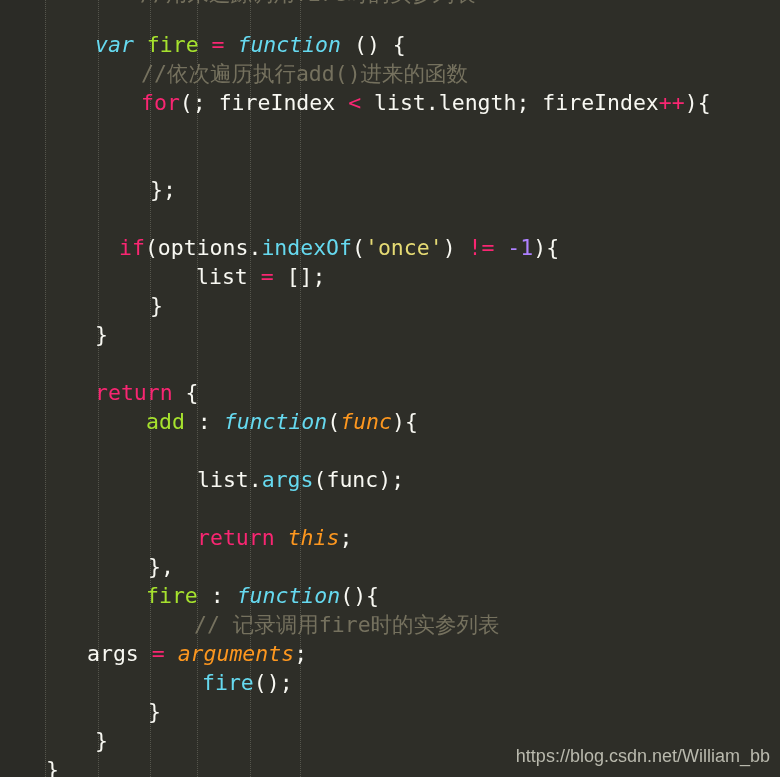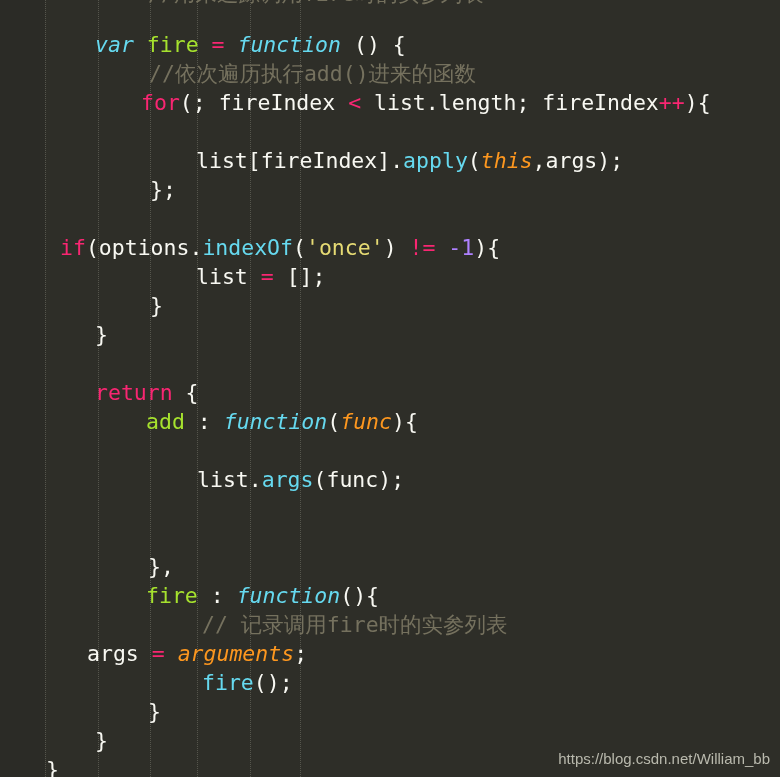--- a/index.html
+++ b/index.html
@@ -51,38 +51,38 @@
   
   .kw        { color: #f92672; text-align: right; }            
   .kw-it     { color: #66d9ef; font-style: italic; }  
   .fn        { color: #a6e22e; }            
   .op        { color: #f92672; }            
   .meth      { color: #66d9ef; }            
   .param     { color: #fd971f; font-style: italic; } 
   .str       { color: #e6db74; }            
   .num       { color: #ae81ff; }            
   .plain     { color: #f8f8f2; }            
-  .cmt       { color: #75715e; margin-left: 8px; }            
+  .cmt       { color: #75715e; }            
 
   
   .clipped-line {
     position: absolute;
     left: 0;
     top: -21px;
     height: 29px;
     line-height: 29px;
     font-size: 21.5px;
     white-space: pre;
   }
   .watermark {
     position: absolute;
     right: 10px;
     bottom: 10px;
     font-family: "Liberation Sans", sans-serif;
-    font-size: 15px;
+    font-size: 18px;
     color: #b9b9ad;
     letter-spacing: 0px;
     white-space: pre;
   }
 </style>
 </head>
 <body>
 
 <div id="screenshot">
 
@@ -95,29 +95,29 @@
       <div class="indent-guide" style="left: 197px;"></div>
       <div class="indent-guide" style="left: 250px;"></div>
       <div class="indent-guide" style="left: 300px;"></div>
     </div>
 
   <div class="code-area" id="code-area">
       <div class="clipped-line" style="padding-left: 140px;"><span class="cmt">//用来追踪调用fire时的实参列表</span></div>
       <div class="line" style="top: 30px; padding-left: 95px;"><span class="kw-it">var</span><span class="plain"> </span><span class="fn">fire</span><span class="plain"> </span><span class="op">=</span><span class="plain"> </span><span class="kw-it">function</span><span class="plain"> () {</span></div>
       <div class="line" style="top: 59px; padding-left: 141px;"><span class="cmt">//依次遍历执行add()进来的函数</span></div>
       <div class="line" style="top: 88px; padding-left: 141px;"><span class="kw">for</span><span class="plain">(; fireIndex </span><span class="op">&lt;</span><span class="plain"> list.length; fireIndex</span><span class="op">++</span><span class="plain">){</span></div>
-      <div class="line" style="top: 146px; padding-left: 196px;"><span class="plain">list[fireIndex].</span><span class="meth">apply</span><span class="plain">(</span><span class="param">this</span><span class="plain">,args);</span></div>
       <div class="line" style="top: 175px; padding-left: 150px;"><span class="plain">};</span></div>
-      <div class="line" style="top: 233px; padding-left: 60px;"><span class="kw">if</span><span class="plain">(options.</span><span class="meth">indexOf</span><span class="plain">(</span><span class="str">'once'</span><span class="plain">) </span><span class="op">!=</span><span class="plain"> </span><span class="num">-1</span><span class="plain">){</span></div>
+      <div class="line" style="top: 233px; padding-left: 119px;"><span class="kw">if</span><span class="plain">(options.</span><span class="meth">indexOf</span><span class="plain">(</span><span class="str">'once'</span><span class="plain">) </span><span class="op">!=</span><span class="plain"> </span><span class="num">-1</span><span class="plain">){</span></div>
       <div class="line" style="top: 262px; padding-left: 196px;"><span class="plain">list </span><span class="op">=</span><span class="plain"> [];</span></div>
       <div class="line" style="top: 291px; padding-left: 150px;"><span class="plain">}</span></div>
       <div class="line" style="top: 320px; padding-left: 95px;"><span class="plain">}</span></div>
       <div class="line" style="top: 378px; padding-left: 95px;"><span class="kw">return</span><span class="plain"> {</span></div>
       <div class="line" style="top: 407px; padding-left: 146px;"><span class="fn">add</span><span class="plain"> : </span><span class="kw-it">function</span><span class="plain">(</span><span class="param">func</span><span class="plain">){</span></div>
       <div class="line" style="top: 465px; padding-left: 197px;"><span class="plain">list.</span><span class="meth">args</span><span class="plain">(func);</span></div>
+      <div class="line" style="top: 523px; padding-left: 197px;"><span class="kw">return</span><span class="plain"> </span><span class="param">this</span><span class="plain">;</span></div>
       <div class="line" style="top: 552px; padding-left: 148px;"><span class="plain">},</span></div>
       <div class="line" style="top: 581px; padding-left: 146px;"><span class="fn">fire</span><span class="plain"> : </span><span class="kw-it">function</span><span class="plain">(){</span></div>
       <div class="line" style="top: 610px; padding-left: 194px;"><span class="cmt">// 记录调用fire时的实参列表</span></div>
       <div class="line" style="top: 639px; padding-left: 87px;"><span class="plain">args </span><span class="op">=</span><span class="plain"> </span><span class="param">arguments</span><span class="plain">;</span></div>
       <div class="line" style="top: 668px; padding-left: 194px; margin-left: 8px;"><span class="meth">fire</span><span class="plain">();</span></div>
       <div class="line" style="top: 697px; padding-left: 148px;"><span class="plain">}</span></div>
       <div class="line" style="top: 726px; padding-left: 95px;"><span class="plain">}</span></div>
       <div class="line" style="top: 755px; padding-left: 46px;"><span class="plain">}</span></div>
     </div>
 

